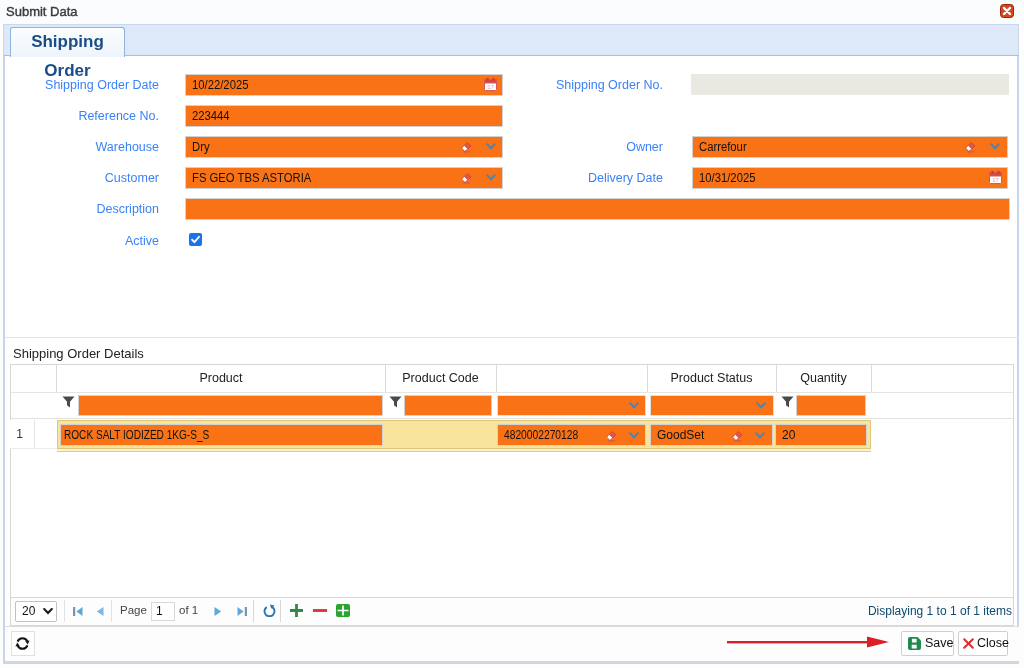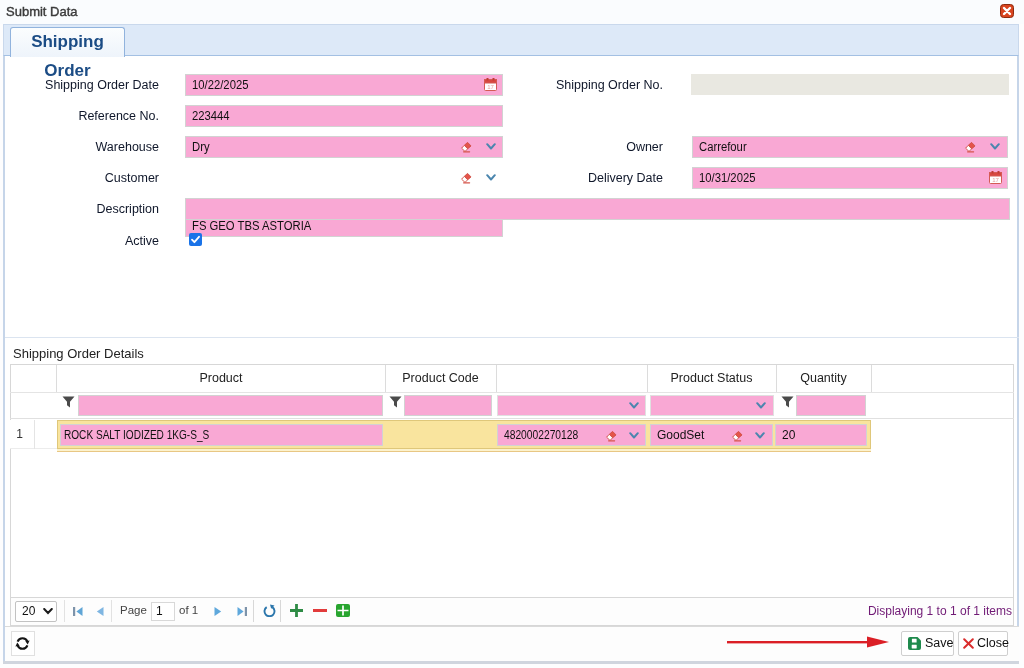--- a/index.html
+++ b/index.html
@@ -1,20 +1,20 @@
 <!DOCTYPE html>
 <html><head>
 <meta charset="utf-8">
 <style>
 * { margin:0; padding:0; box-sizing:border-box; }
 html,body { width:1024px; height:668px; background:#fff; font-family:"Liberation Sans", sans-serif; overflow:hidden; }
 #win { position:absolute; left:0; top:0; width:1024px; height:668px; background:#fdfdfe; }
 .abs { position:absolute; }
-.lbl { position:absolute; font-size:12.5px; color:#0f172a; text-align:right; line-height:22px; }
-.fld { position:absolute; height:22px; background:#f9a8d4; border:1px solid #d2d2d2; font-size:12px; color:#111; line-height:20px; padding-left:6px; }
+.lbl { position:absolute; font-size:12.5px; color:#3b82f6; text-align:right; line-height:22px; }
+.fld { position:absolute; height:22px; background:#f97316; border:1px solid #d2d2d2; font-size:12px; color:#111; line-height:20px; padding-left:6px; }
 .hdrtxt { position:absolute; font-size:12.5px; color:#222; text-align:center; line-height:28px; }
 .cnd { display:inline-block; transform-origin:0 50%; }
 .v { display:inline-block; transform:scaleX(0.94); transform-origin:0 50%; }
 svg { position:absolute; display:block; }
 </style>
 </head>
 <body>
 <div id="win">
 
   <div class="abs" style="left:0;top:0;width:1024px;height:24px;background:#fafcfe;"></div>
@@ -61,21 +61,21 @@
   <svg style="left:964px;top:141px;" width="12" height="12" viewBox="0 0 12 12" class="ers">
       <path d="M4.3 4.3 L7.6 1.4 L11 4.9 L7.7 7.8 Z" fill="#e4544a" stroke="#cf4a40" stroke-width="0.9" stroke-linejoin="round"></path>
       <path d="M1.6 7.2 L4.3 4.3 L7.7 7.8 L5 10.4 Z" fill="#fff" stroke="#cf4a40" stroke-width="0.9" stroke-linejoin="round"></path>
       <path d="M3.6 10.8 H9.6" stroke="#d6554b" stroke-width="1.2" stroke-linecap="round"></path>
     </svg>
   <svg style="left:990px;top:143px;" width="10" height="8" viewBox="0 0 10 8" class="chv">
       <path d="M1.2 1.2 L5 5.5 L8.8 1.2" stroke="#4b86ae" stroke-width="2" fill="none" stroke-linecap="round" stroke-linejoin="round"></path>
     </svg>
 
   <div class="lbl" style="left:0;top:167px;width:159px;">Customer</div>
-  <div class="fld" style="left:185px;top:167px;width:318px;margin-top:48px;"><span class="v">FS GEO TBS ASTORIA</span></div>
+  <div class="fld" style="left:185px;top:167px;width:318px;"><span class="v">FS GEO TBS ASTORIA</span></div>
   <svg style="left:460px;top:172px;" width="12" height="12" viewBox="0 0 12 12" class="ers">
       <path d="M4.3 4.3 L7.6 1.4 L11 4.9 L7.7 7.8 Z" fill="#e4544a" stroke="#cf4a40" stroke-width="0.9" stroke-linejoin="round"></path>
       <path d="M1.6 7.2 L4.3 4.3 L7.7 7.8 L5 10.4 Z" fill="#fff" stroke="#cf4a40" stroke-width="0.9" stroke-linejoin="round"></path>
       <path d="M3.6 10.8 H9.6" stroke="#d6554b" stroke-width="1.2" stroke-linecap="round"></path>
     </svg>
   <svg style="left:486px;top:174px;" width="10" height="8" viewBox="0 0 10 8" class="chv">
       <path d="M1.2 1.2 L5 5.5 L8.8 1.2" stroke="#4b86ae" stroke-width="2" fill="none" stroke-linecap="round" stroke-linejoin="round"></path>
     </svg>
   <div class="lbl" style="left:400px;top:167px;width:263px;">Delivery Date</div>
   <div class="fld" style="left:692px;top:167px;width:316px;"><span class="v">10/31/2025</span></div>
@@ -195,21 +195,21 @@
   <svg style="left:289px;top:603px;" width="15" height="15" viewBox="0 0 15 15">
       <path d="M7.5 1 V14 M1 7.5 H14" stroke="#2e8b45" stroke-width="2.8"></path>
     </svg>
   <svg style="left:313px;top:609px;" width="14" height="3" viewBox="0 0 14 3">
       <rect width="14" height="3" fill="#e23b3b"></rect>
     </svg>
   <svg style="left:336px;top:604px;" width="14" height="13" viewBox="0 0 14 13">
       <rect x="0" y="0" width="14" height="13" rx="2" fill="#28a52f"></rect>
       <path d="M7 1.5 V11.5 M1.5 6.5 H12.5" stroke="#fff" stroke-width="1.7"></path>
     </svg>
-  <div class="abs" style="left:733px;top:604px;width:279px;font-size:12px;color:#701a75;text-align:right;">Displaying 1 to 1 of 1 items</div>
+  <div class="abs" style="left:733px;top:604px;width:279px;font-size:12px;color:#0c4a6e;text-align:right;">Displaying 1 to 1 of 1 items</div>
 
   <div class="abs" style="left:5px;top:626px;width:1014px;height:36px;background:#fdfdfd;border-top:1px solid #dadada;"></div>
   <div class="abs" style="left:11px;top:631px;width:24px;height:25px;background:#fff;border:1px solid #e0e0e0;"></div>
   <svg style="left:15px;top:636px;" width="15" height="15" viewBox="0 0 15 15">
     <path d="M2.6 5.7 A5.2 5.2 0 0 1 12.4 5.7" stroke="#151515" stroke-width="2.1" fill="none"></path>
     <path d="M12.4 9.3 A5.2 5.2 0 0 1 2.6 9.3" stroke="#151515" stroke-width="2.1" fill="none"></path>
     <path d="M10.4 5.2 L14.6 4.4 L12.7 8.5 Z" fill="#151515"></path>
     <path d="M4.6 9.8 L0.4 10.6 L2.3 6.5 Z" fill="#151515"></path>
   </svg>
 

